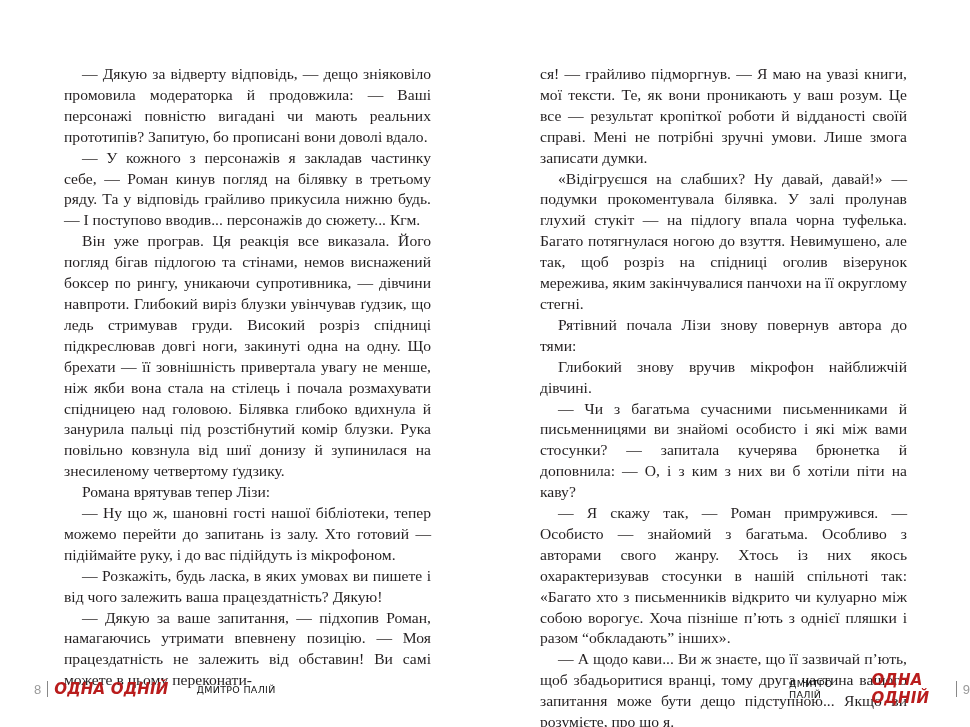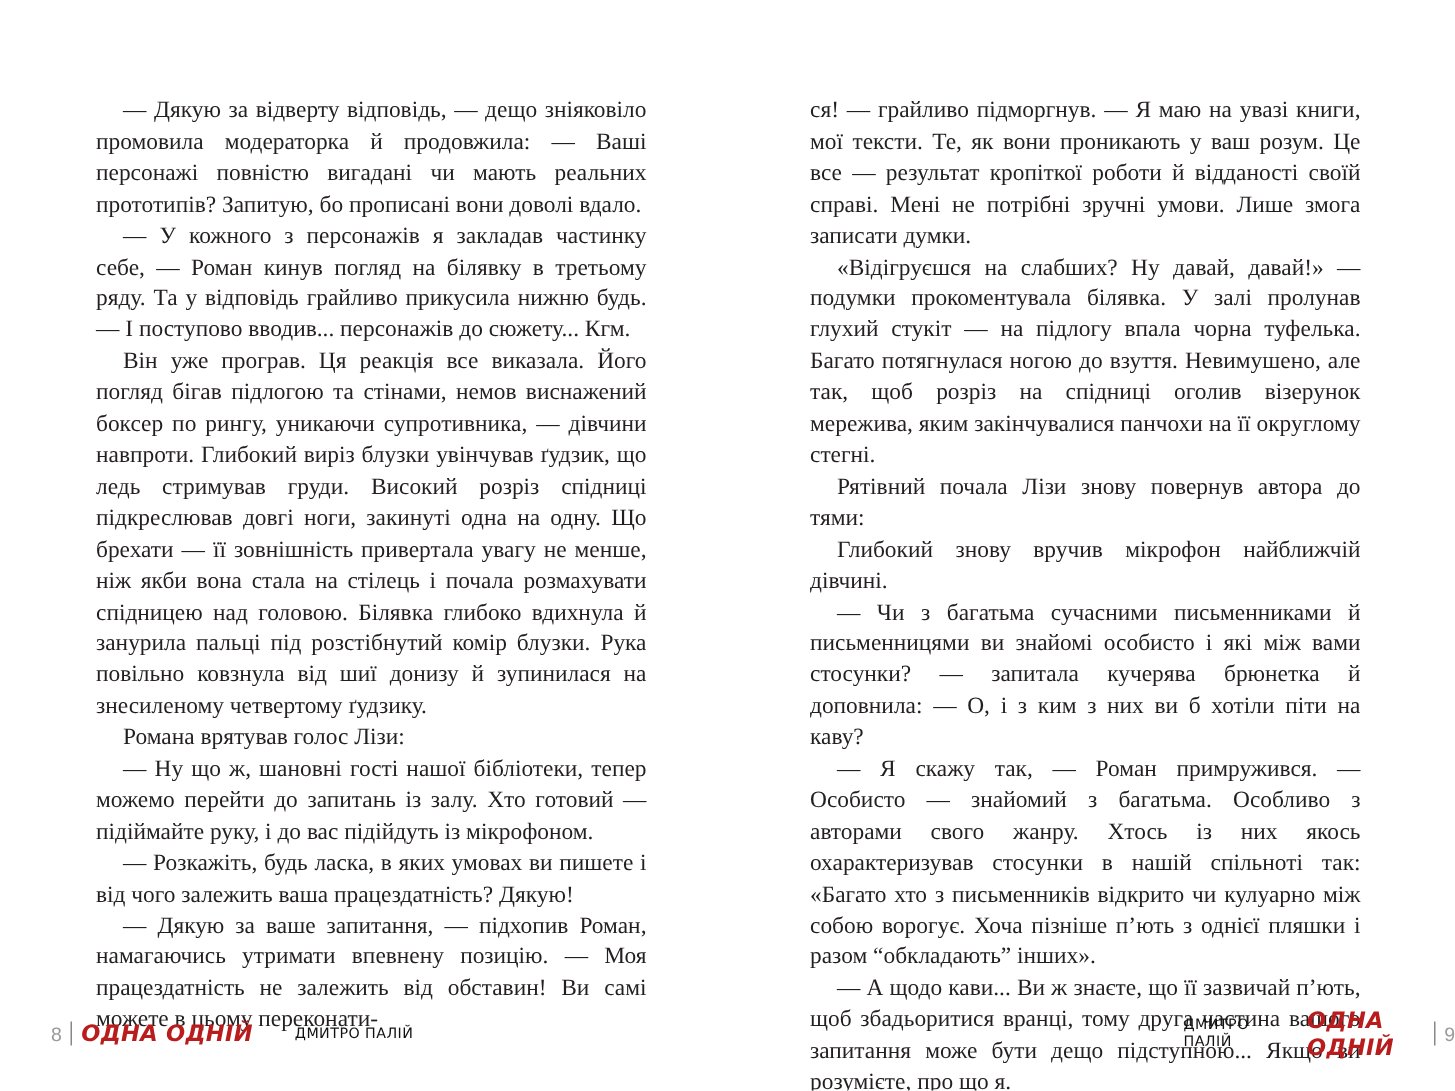--- a/index.html
+++ b/index.html
@@ -36,21 +36,21 @@
     color: #111; margin: 0 28px;
   }
 </style>
 </head>
 <body>
 
 <div class="page left">
   <p>— Дякую за відверту відповідь, — дещо зніяковіло промовила модераторка й продовжила: — Ваші персонажі повністю вигадані чи мають реальних прототипів? Запитую, бо прописані вони доволі вдало.</p>
   <p>— У кожного з персонажів я закладав частинку себе, — Роман кинув погляд на білявку в третьому ряду. Та у відповідь грайливо прикусила нижню будь. — І поступово вводив... персонажів до сюжету... Кгм.</p>
   <p>Він уже програв. Ця реакція все виказала. Його погляд бігав підлогою та стінами, немов виснажений боксер по рингу, уникаючи супротивника, — дівчини навпроти. Глибокий виріз блузки увінчував ґудзик, що ледь стримував груди. Високий розріз спідниці підкреслював довгі ноги, закинуті одна на одну. Що брехати — її зовнішність привертала увагу не менше, ніж якби вона стала на стілець і почала розмахувати спідницею над головою. Білявка глибоко вдихнула й занурила пальці під розстібнутий комір блузки. Рука повільно ковзнула від шиї донизу й зупинилася на знесиленому четвертому ґудзику.</p>
-  <p>Романа врятував голос Лізи:</p>
+  <p>Романа врятував тепер Лізи:</p>
   <p>— Ну що ж, шановні гості нашої бібліотеки, тепер можемо перейти до запитань із залу. Хто готовий — підіймайте руку, і до вас підійдуть із мікрофоном.</p>
   <p>— Розкажіть, будь ласка, в яких умовах ви пишете і від чого залежить ваша працездатність? Дякую!</p>
   <p>— Дякую за ваше запитання, — підхопив Роман, намагаючись утримати впевнену позицію. — Моя працездатність не залежить від обставин! Ви самі можете в цьому переконати-</p>
 </div>
 
 <div class="page right">
   <p class="noindent">ся! — грайливо підморгнув. — Я маю на увазі книги, мої тексти. Те, як вони проникають у ваш розум. Це все — результат кропіткої роботи й відданості своїй справі. Мені не потрібні зручні умови. Лише змога записати думки.</p>
   <p>«Відігруєшся на слабших? Ну давай, давай!» — подумки прокоментувала білявка. У залі пролунав глухий стукіт — на підлогу впала чорна туфелька. Багато потягнулася ногою до взуття. Невимушено, але так, щоб розріз на спідниці оголив візерунок мережива, яким закінчувалися панчохи на її округлому стегні.</p>
   <p>Рятівний почала Лізи знову повернув автора до тями:</p>
   <p>Глибокий знову вручив мікрофон найближчій дівчині.</p>

